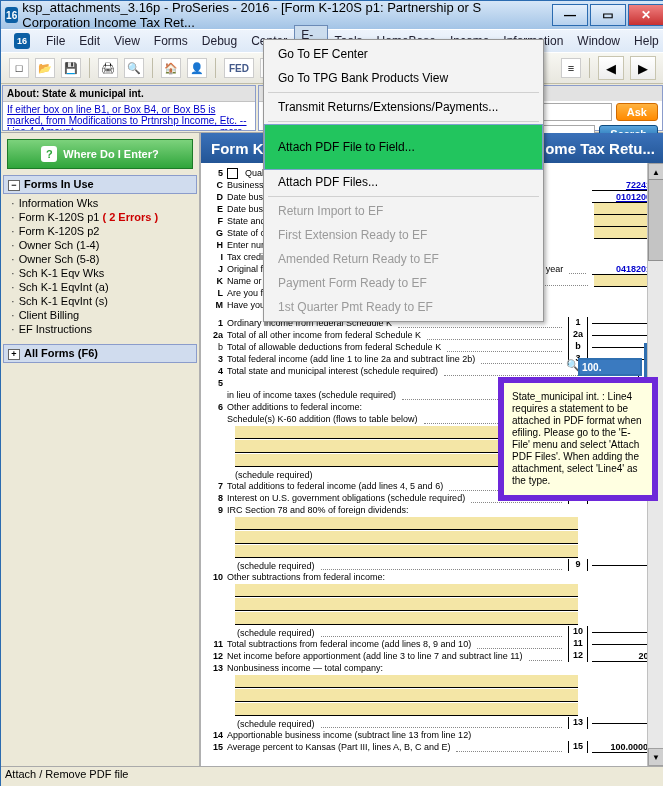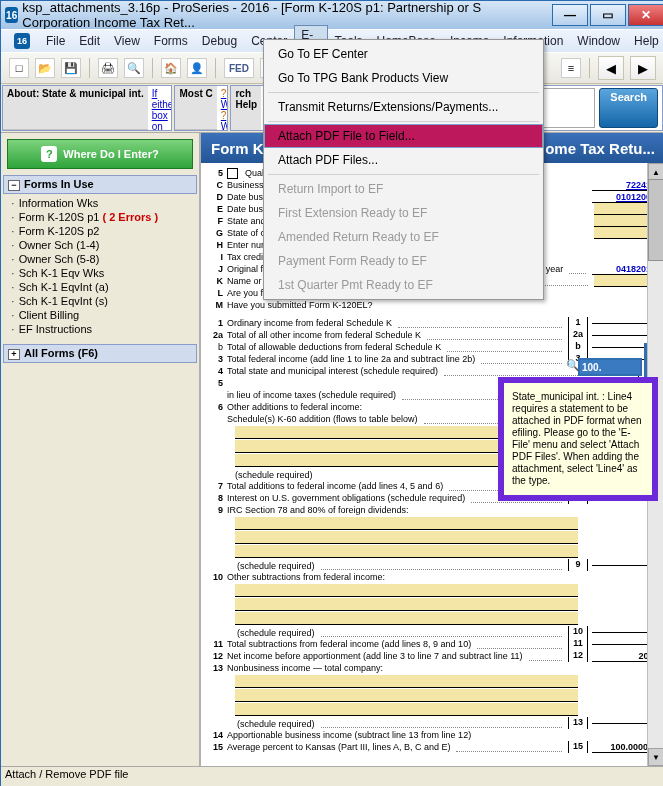--- a/index.html
+++ b/index.html
@@ -16,24 +16,24 @@
 .menubar .mi .ticonsm{width:16px;height:16px;background:#0b5fa5;color:#fff;font-weight:bold;font-size:9px;display:inline-flex;align-items:center;justify-content:center;border-radius:3px;margin-right:2px}
 .toolbar{height:30px;background:linear-gradient(#f7f7f2,#e8e7df);border-top:1px solid #fff;border-bottom:1px solid #c0bda8;display:flex;align-items:center;padding:0 8px;gap:6px;position:relative}
 .tb{width:18px;height:18px;border:1px solid #ccc;background:#fff;display:flex;align-items:center;justify-content:center;font-size:11px}
 .tbsep{width:1px;height:20px;background:#c0bda8;margin:0 2px}
 .tb.fed{width:28px;color:#445a8a;font-weight:bold;font-size:10px}
 .tb.st{width:22px;color:#c83232;font-weight:bold;font-size:10px}
 .tbarrow{width:24px;height:22px;border:1px solid #c8c5b0;background:linear-gradient(#fff,#eee);display:flex;align-items:center;justify-content:center;font-size:13px}
 .dropdown{position:absolute;left:263px;top:39px;width:279px;background:#f3f3f3;border:1px solid #979797;box-shadow:2px 2px 4px rgba(0,0,0,.3);z-index:50;padding:2px 0}
 .dropdown .di{padding:5px 14px;font-size:12px;color:#000}
 .dropdown .di.disabled{color:#9a9a9a}
-.dropdown .di.hl{background:#be185d;border:1px solid #7da2ce;padding:4px 13px}
+.dropdown .di.hl{background:#22c55e;border:1px solid #7da2ce;padding:15px 13px}
 .dropdown .dsep{height:1px;background:#d0d0d0;margin:2px 4px}
 .infostrip{height:48px;display:flex;border-bottom:1px solid #aaa}
-.infobox{border:1px solid #8b9ccb;margin:1px;background:#fff;display:flex;flex-direction:row;font-size:10px}
+.infobox{border:1px solid #8b9ccb;margin:1px;background:#fff;display:flex;flex-direction:column;font-size:10px}
 .ibhead{background:#e2e2e2;padding:2px 4px;font-weight:bold;border-bottom:1px solid #c2c2c2}
 .ibbody{padding:2px 4px;color:#0000cc;text-decoration:underline;overflow:hidden;flex:1}
 .infobox.a{width:252px}
 .infobox.b{width:52px}
 .infobox.c{flex:1}
 .ibbody .more{float:right;color:#0000cc;text-decoration:underline}
 .searchhd{padding:2px 4px;font-weight:bold;background:#e2e2e2}
 .srow{display:flex;gap:4px;padding:2px 4px}
 .sbtn{background:linear-gradient(#ffb340,#ff8a00);color:#fff;font-weight:bold;border:1px solid #d06a00;padding:2px 10px;border-radius:3px;font-size:11px}
 .sbtn.blue{background:linear-gradient(#5ca5dd,#1366a8);border-color:#0d4b7f}

